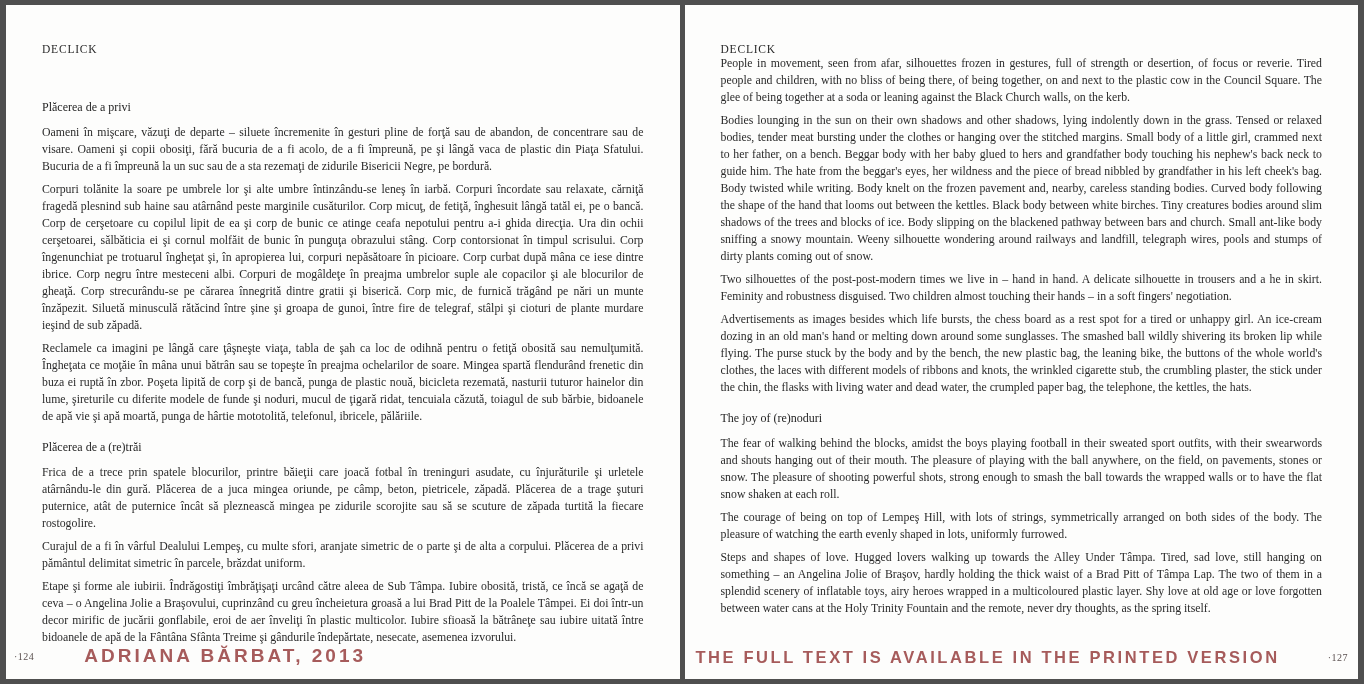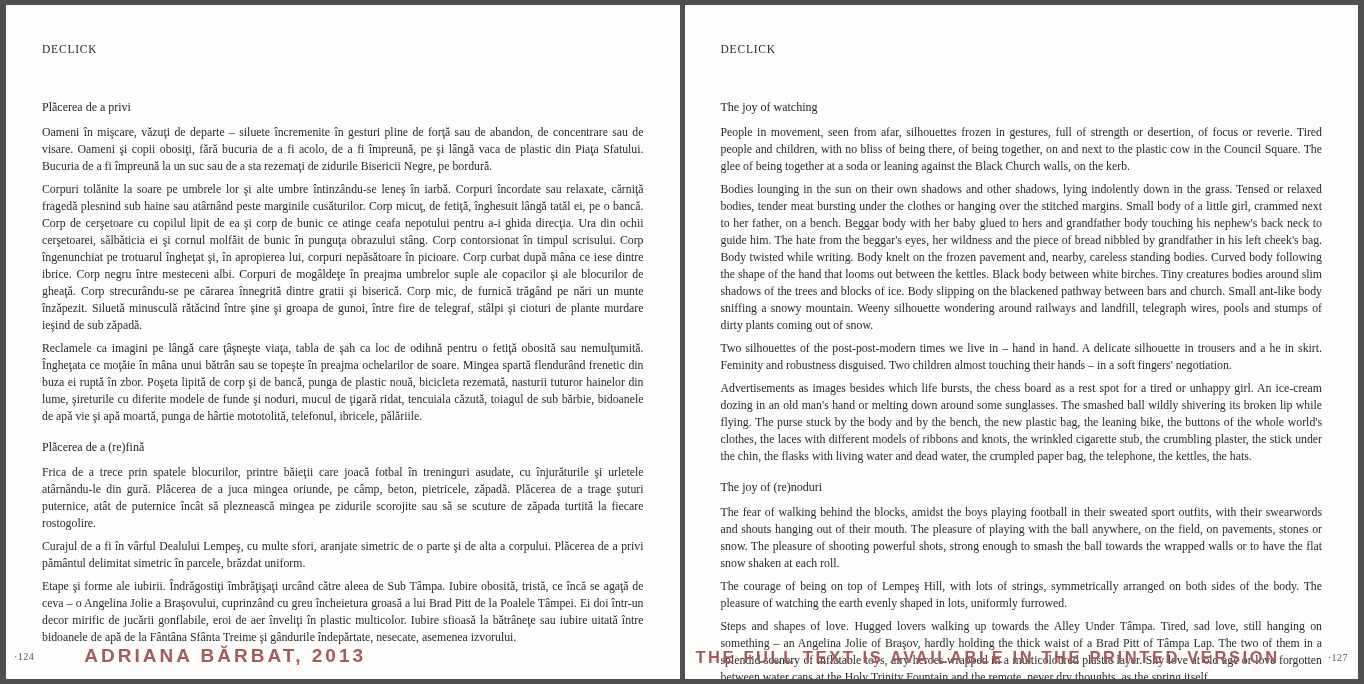--- a/index.html
+++ b/index.html
@@ -80,37 +80,36 @@
 
   <div class="page">
     <div class="page-inner">
       <div class="page-header">DECLICK</div>
 
       <h3 class="section-title">Plăcerea de a privi</h3>
       <p class="body-par">Oameni în mişcare, văzuţi de departe – siluete încremenite în gesturi pline de forţă sau de abandon, de concentrare sau de visare. Oameni şi copii obosiţi, fără bucuria de a fi acolo, de a fi împreună, pe şi lângă vaca de plastic din Piaţa Sfatului. Bucuria de a fi împreună la un suc sau de a sta rezemaţi de zidurile Bisericii Negre, pe bordură.</p>
       <p class="body-par">Corpuri tolănite la soare pe umbrele lor şi alte umbre întinzându-se leneş în iarbă. Corpuri încordate sau relaxate, cărniţă fragedă plesnind sub haine sau atârnând peste marginile cusăturilor. Corp micuţ, de fetiţă, înghesuit lângă tatăl ei, pe o bancă. Corp de cerşetoare cu copilul lipit de ea şi corp de bunic ce atinge ceafa nepotului pentru a-i ghida direcţia. Ura din ochii cerşetoarei, sălbăticia ei şi cornul molfăit de bunic în punguţa obrazului stâng. Corp contorsionat în timpul scrisului. Corp îngenunchiat pe trotuarul îngheţat şi, în apropierea lui, corpuri nepăsătoare în picioare. Corp curbat după mâna ce iese dintre ibrice. Corp negru între mesteceni albi. Corpuri de mogâldeţe în preajma umbrelor suple ale copacilor şi ale blocurilor de gheaţă. Corp strecurându-se pe cărarea înnegrită dintre gratii şi biserică. Corp mic, de furnică trăgând pe nări un munte înzăpezit. Siluetă minusculă rătăcind între şine şi groapa de gunoi, între fire de telegraf, stâlpi şi cioturi de plante murdare ieşind de sub zăpadă.</p>
       <p class="body-par">Reclamele ca imagini pe lângă care ţâşneşte viaţa, tabla de şah ca loc de odihnă pentru o fetiţă obosită sau nemulţumită. Îngheţata ce moţăie în mâna unui bătrân sau se topeşte în preajma ochelarilor de soare. Mingea spartă flendurând frenetic din buza ei ruptă în zbor. Poşeta lipită de corp şi de bancă, punga de plastic nouă, bicicleta rezemată, nasturii tuturor hainelor din lume, şireturile cu diferite modele de funde şi noduri, mucul de ţigară ridat, tencuiala căzută, toiagul de sub bărbie, bidoanele de apă vie şi apă moartă, punga de hârtie mototolită, telefonul, ibricele, pălăriile.</p>
 
-      <h3 class="section-title mid">Plăcerea de a (re)fină</h3>
+      <h3 class="section-title mid">Plăcerea de a (re)trăi</h3>
       <p class="body-par">Frica de a trece prin spatele blocurilor, printre băieţii care joacă fotbal în treninguri asudate, cu înjurăturile şi urletele atârnându-le din gură. Plăcerea de a juca mingea oriunde, pe câmp, beton, pietricele, zăpadă. Plăcerea de a trage şuturi puternice, atât de puternice încât să pleznească mingea pe zidurile scorojite sau să se scuture de zăpada turtită la fiecare rostogolire.</p>
       <p class="body-par">Curajul de a fi în vârful Dealului Lempeş, cu multe sfori, aranjate simetric de o parte şi de alta a corpului. Plăcerea de a privi pământul delimitat simetric în parcele, brăzdat uniform.</p>
       <p class="body-par">Etape şi forme ale iubirii. Îndrăgostiţi îmbrăţişaţi urcând către aleea de Sub Tâmpa. Iubire obosită, tristă, ce încă se agaţă de ceva – o Angelina Jolie a Braşovului, cuprinzând cu greu încheietura groasă a lui Brad Pitt de la Poalele Tâmpei. Ei doi într-un decor mirific de jucării gonflabile, eroi de aer înveliţi în plastic multicolor. Iubire sfioasă la bătrâneţe sau iubire uitată între bidoanele de apă de la Fântâna Sfânta Treime şi gândurile îndepărtate, nesecate, asemenea izvorului.</p>
     </div>
 
     <div class="page-footer left-f">
       <span class="pagenum">·124</span>
       <span class="accent-caps">ADRIANA BĂRBAT, 2013</span>
     </div>
   </div>
 
   <div class="page">
     <div class="page-inner">
       <div class="page-header">DECLICK</div>
 
-      <h3 class="section-title">The joy of watching</h3>
       <p class="body-par">People in movement, seen from afar, silhouettes frozen in gestures, full of strength or desertion, of focus or reverie. Tired people and children, with no bliss of being there, of being together, on and next to the plastic cow in the Council Square. The glee of being together at a soda or leaning against the Black Church walls, on the kerb.</p>
       <p class="body-par">Bodies lounging in the sun on their own shadows and other shadows, lying indolently down in the grass. Tensed or relaxed bodies, tender meat bursting under the clothes or hanging over the stitched margins. Small body of a little girl, crammed next to her father, on a bench. Beggar body with her baby glued to hers and grandfather body touching his nephew's back neck to guide him. The hate from the beggar's eyes, her wildness and the piece of bread nibbled by grandfather in his left cheek's bag. Body twisted while writing. Body knelt on the frozen pavement and, nearby, careless standing bodies. Curved body following the shape of the hand that looms out between the kettles. Black body between white birches. Tiny creatures bodies around slim shadows of the trees and blocks of ice. Body slipping on the blackened pathway between bars and church. Small ant-like body sniffing a snowy mountain. Weeny silhouette wondering around railways and landfill, telegraph wires, pools and stumps of dirty plants coming out of snow.</p>
       <p class="body-par">Two silhouettes of the post-post-modern times we live in – hand in hand. A delicate silhouette in trousers and a he in skirt. Feminity and robustness disguised. Two children almost touching their hands – in a soft fingers' negotiation.</p>
       <p class="body-par">Advertisements as images besides which life bursts, the chess board as a rest spot for a tired or unhappy girl. An ice-cream dozing in an old man's hand or melting down around some sunglasses. The smashed ball wildly shivering its broken lip while flying. The purse stuck by the body and by the bench, the new plastic bag, the leaning bike, the buttons of the whole world's clothes, the laces with different models of ribbons and knots, the wrinkled cigarette stub, the crumbling plaster, the stick under the chin, the flasks with living water and dead water, the crumpled paper bag, the telephone, the kettles, the hats.</p>
 
       <h3 class="section-title mid">The joy of (re)noduri</h3>
       <p class="body-par">The fear of walking behind the blocks, amidst the boys playing football in their sweated sport outfits, with their swearwords and shouts hanging out of their mouth. The pleasure of playing with the ball anywhere, on the field, on pavements, stones or snow. The pleasure of shooting powerful shots, strong enough to smash the ball towards the wrapped walls or to have the flat snow shaken at each roll.</p>
       <p class="body-par">The courage of being on top of Lempeş Hill, with lots of strings, symmetrically arranged on both sides of the body. The pleasure of watching the earth evenly shaped in lots, uniformly furrowed.</p>
       <p class="body-par">Steps and shapes of love. Hugged lovers walking up towards the Alley Under Tâmpa. Tired, sad love, still hanging on something – an Angelina Jolie of Braşov, hardly holding the thick waist of a Brad Pitt of Tâmpa Lap. The two of them in a splendid scenery of inflatable toys, airy heroes wrapped in a multicoloured plastic layer. Shy love at old age or love forgotten between water cans at the Holy Trinity Fountain and the remote, never dry thoughts, as the spring itself.</p>
     </div>

